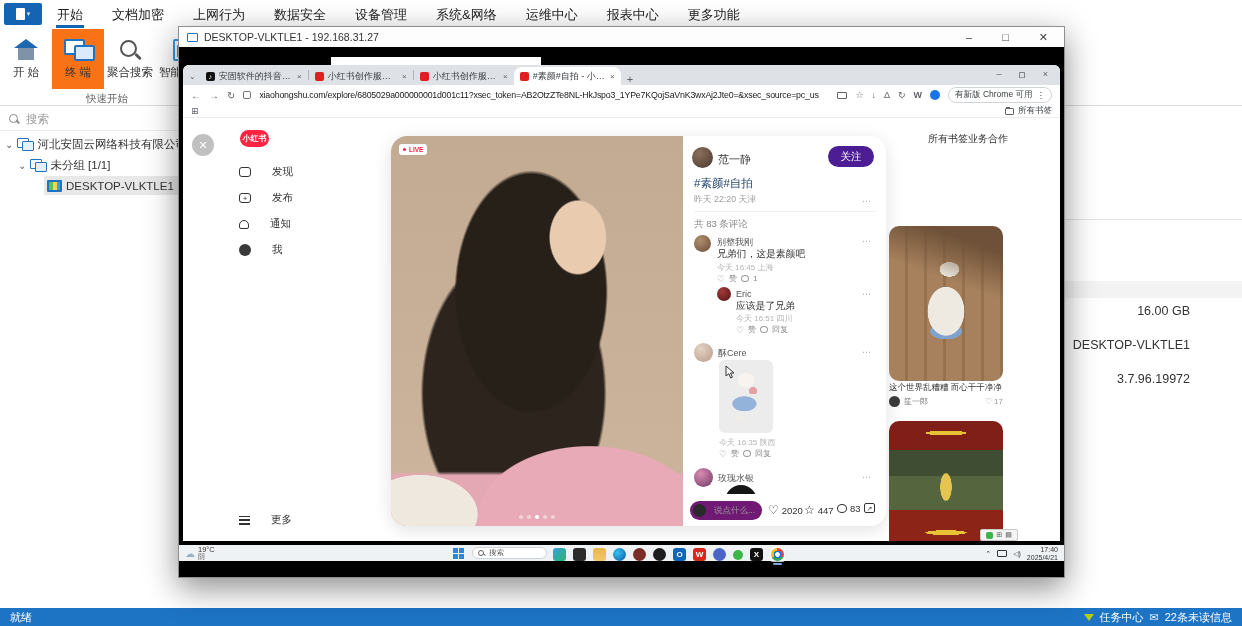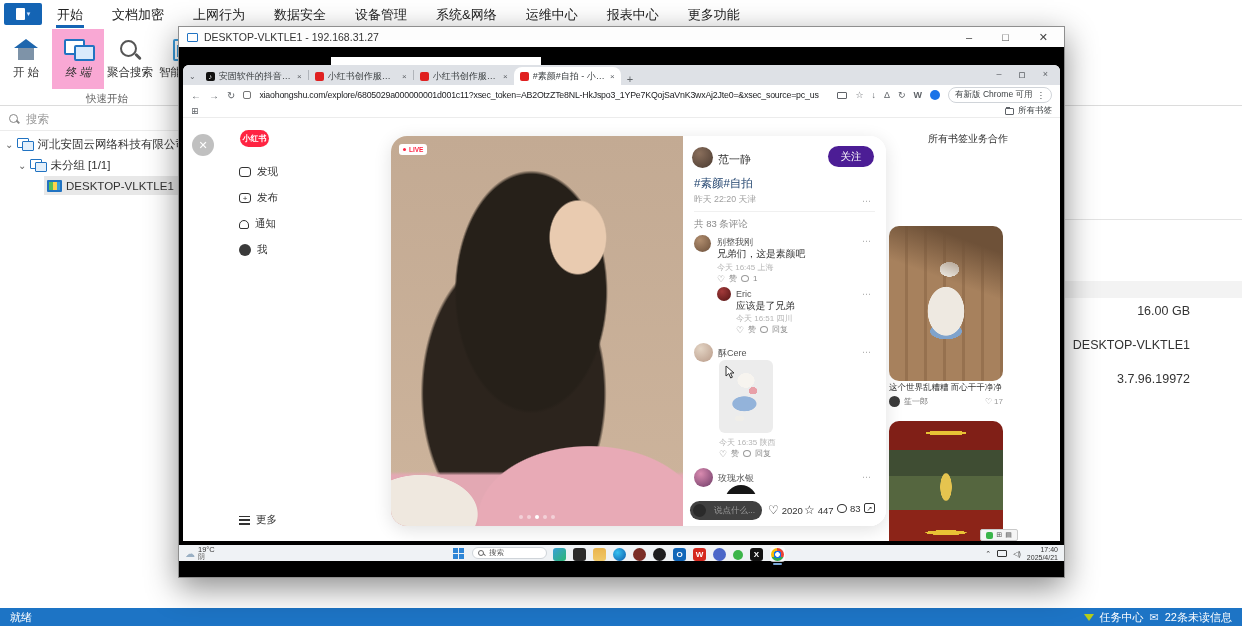--- a/index.html
+++ b/index.html
@@ -9,21 +9,21 @@
   
   .menubar{position:absolute;left:0;top:0;width:1242px;height:28px;background:#fff;display:flex;align-items:center;}
   .appbtn{position:absolute;left:4px;top:3px;width:38px;height:22px;background:#1464b4;color:#fff;display:flex;align-items:center;justify-content:center;gap:2px;font-size:11px;border-radius:2px;}
   .appbtn .pg{display:inline-block;width:9px;height:12px;background:#fff;border-radius:1px;}
   .appbtn .dd{font-size:7px;color:#cfe3ff;}
   .menu-items{display:flex;gap:27px;padding-left:56px;font-size:13px;color:#222;}
   .menu-item{cursor:default;padding:5px 1px 4px;}
   .menu-item.active{border-bottom:3px solid #1464b4;padding-bottom:1px;}
   .ribbon{position:absolute;left:0;top:29px;width:220px;height:62px;display:flex;}
   .rbtn{width:52px;height:60px;display:flex;flex-direction:column;align-items:center;justify-content:center;gap:4px;font-size:11.5px;color:#333;}
-  .rbtn.selected{background:#f9a8d4;font-style:italic;}
+  .rbtn.selected{background:#f97316;}
   .group-label{position:absolute;left:0;top:92px;width:214px;text-align:center;font-size:10.5px;color:#666;}
   .ribbon-line{position:absolute;left:0;top:105px;width:1242px;height:1px;background:#dcdcdc;}
   
   .home-icon{position:relative;width:26px;height:22px;}
   .home-icon::before{content:"";position:absolute;left:1px;top:0;border-left:12px solid transparent;border-right:12px solid transparent;border-bottom:9px solid #1e66ad;}
   .home-icon::after{content:"";position:absolute;left:5px;top:9px;width:16px;height:12px;background:#7e93a8;}
   .monitors-icon{position:relative;width:28px;height:22px;}
   .monitors-icon::before{content:"";position:absolute;left:0;top:0;width:17px;height:12px;border:2px solid #2173c2;border-radius:2px;background:#fff;}
   .monitors-icon::after{content:"";position:absolute;left:10px;top:6px;width:17px;height:12px;border:2px solid #2173c2;border-radius:2px;background:#d9eafc;}
   .mag-icon{position:relative;width:24px;height:22px;}
@@ -90,21 +90,21 @@
   .bmbar{position:absolute;left:0;top:40px;width:877px;height:13px;background:#fff;border-bottom:1px solid #ececec;display:flex;align-items:center;padding:0 8px;color:#5f6368;font-size:9px;}
   .bm-right{margin-left:auto;display:flex;align-items:center;gap:4px;font-size:8.5px;color:#3c4043;}
   .folder-ic{width:9px;height:7px;border:1px solid #5f6368;border-radius:1px;position:relative;}
   .folder-ic::before{content:"";position:absolute;left:0;top:-2px;width:4px;height:2px;background:#5f6368;}
 
   
   .page{position:absolute;left:0;top:53px;width:877px;height:423px;background:#fff;overflow:hidden;}
   .xclose{position:absolute;left:9px;top:16px;width:22px;height:22px;border-radius:50%;background:rgba(130,130,130,.5);color:#fff;font-size:11px;display:flex;align-items:center;justify-content:center;}
   .xlogo{position:absolute;left:57px;top:12px;width:29px;height:17px;border-radius:9px;background:#ff2442;color:#fff;font-size:8px;font-weight:bold;display:flex;align-items:center;justify-content:center;}
   .toplink{position:absolute;top:14px;font-size:10px;color:#333;}
-  .xnav{position:absolute;left:56px;display:flex;align-items:center;gap:6px;font-size:10.5px;color:#333;}
+  .xnav{position:absolute;left:56px;display:flex;align-items:center;gap:21px;font-size:10.5px;color:#333;}
   .tv-ic{width:12px;height:10px;border:1.5px solid #333;border-radius:3px;}
   .plus-ic{width:12px;height:10px;border:1.5px solid #333;border-radius:3px;color:#333;font-size:8px;line-height:9px;text-align:center;}
   .bell-ic{width:10px;height:9px;border:1.5px solid #333;border-radius:5px 5px 2px 2px;}
   .me-ic{width:12px;height:12px;border-radius:50%;background:#3a3a3a;}
   .lines-ic{width:11px;height:9px;background:linear-gradient(#333 0 1.5px,transparent 1.5px 3.5px,#333 3.5px 5px,transparent 5px 7px,#333 7px 8.5px);}
   .post-card{position:absolute;left:208px;top:18px;width:495px;height:390px;border-radius:16px;box-shadow:0 4px 18px rgba(0,0,0,.12);display:flex;overflow:hidden;}
   .photo{width:292px;height:390px;position:relative;flex:none;background:
     radial-gradient(95px 65px at 10% 97%,#efe8df 0 60%,transparent 61%),
     radial-gradient(170px 110px at 68% 98%,#e8aab6 0 65%,transparent 66%),
     linear-gradient(to top,#e3a8b3 0 13%,transparent 14%),
@@ -132,21 +132,21 @@
   .hglyph{font-size:9px;color:#8a8a8a;}
   .bub{width:8px;height:7px;border:1px solid #9a9a9a;border-radius:50%;}
   .sticker{position:absolute;left:36px;top:224px;width:54px;height:73px;border-radius:6px;background:
     radial-gradient(14px 12px at 50% 28%,#f7f4ef 0 60%,transparent 62%),
     radial-gradient(7px 6px at 63% 42%,#e8a0a8 0 60%,transparent 62%),
     radial-gradient(21px 13px at 47% 60%,#93b3da 0 55%,transparent 60%),
     radial-gradient(8px 5px at 38% 80%,#f0eee9 0 55%,transparent 60%),
     #ececec;}
   .blob{position:absolute;left:42px;top:349px;width:32px;height:22px;background:#161616;border-radius:16px 16px 0 0;}
   .pbottom{position:absolute;left:0;right:0;top:358px;bottom:0;background:#fff;}
-  .composer{position:absolute;left:7px;top:7px;width:72px;height:19px;border-radius:10px;background:#404040;display:flex;align-items:center;gap:8px;padding:0 3px;overflow:hidden;}
+  .composer{position:absolute;left:7px;top:7px;width:72px;height:19px;border-radius:10px;background:#701a75;display:flex;align-items:center;gap:8px;padding:0 3px;overflow:hidden;}
   .composer .cav{width:13px;height:13px;border-radius:50%;background:#2a2a2a;flex:none;}
   .composer .ph{font-size:8.5px;color:#999;white-space:nowrap;}
   .cnt{position:absolute;top:9px;display:flex;align-items:center;gap:3px;color:#333;font-size:9.5px;}
   .big-h{font-size:12px;color:#333;}
   .bub2{width:10px;height:9px;border:1.2px solid #333;border-radius:50%;}
   .share-ic{width:11px;height:10px;border:1.2px solid #333;border-radius:2px;font-size:7px;line-height:9px;text-align:center;color:#333;}
   
   .fcap{position:absolute;left:706px;top:264px;width:114px;font-size:8.5px;color:#333;white-space:nowrap;overflow:hidden;}
   .fuser{position:absolute;left:706px;top:278px;width:114px;display:flex;align-items:center;gap:4px;font-size:8px;color:#777;}
   .fuser .fav2{width:11px;height:11px;border-radius:50%;background:#3a3a3a;}

